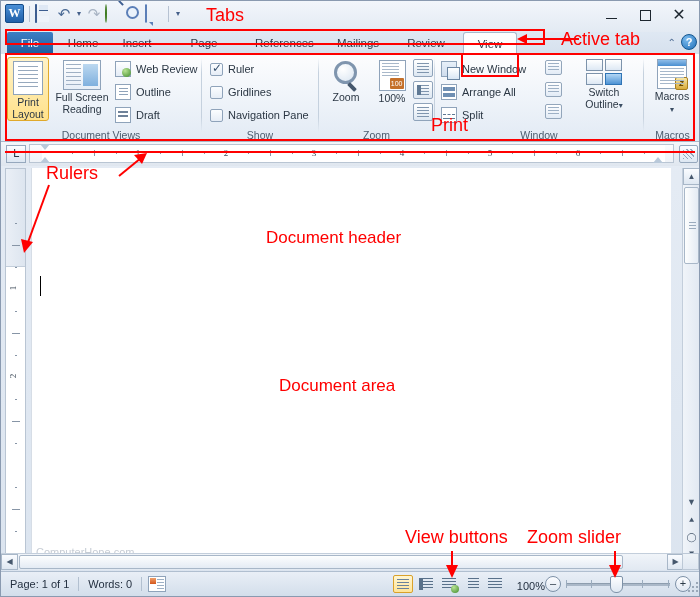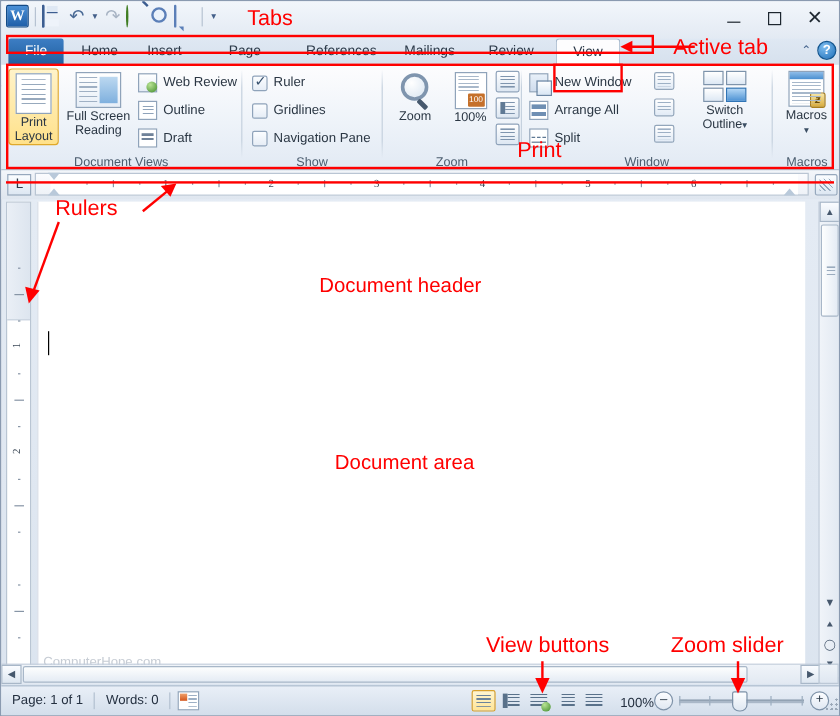--- a/index.html
+++ b/index.html
@@ -830,18 +830,18 @@
 
     <line x1="614" y1="550" x2="614" y2="566" stroke="#ff0000" stroke-width="2"></line>
     <polygon points="614,577 608,564 620,564" fill="#ff0000"></polygon>
   </svg>
 
   <div class="anno big" style="left:205px; top:4px;">Tabs</div>
   <div class="anno big" style="left:560px; top:28px;">Active tab</div>
   <div class="anno big" style="left:430px; top:114px;">Print</div>
   <div class="anno big" style="left:45px;  top:162px;">Rulers</div>
   <div class="anno big" style="left:404px; top:526px;">View buttons</div>
-  <div class="anno big" style="left:558px; top:526px;text-align:right;">Zoom slider</div>
+  <div class="anno big" style="left:526px; top:526px;text-align:right;">Zoom slider</div>
 
   <div class="doc-label" style="left:265px; top:227px;">Document header</div>
   <div class="doc-label" style="left:278px; top:375px;">Document area</div>
 
 </div>
 
 </body></html>

